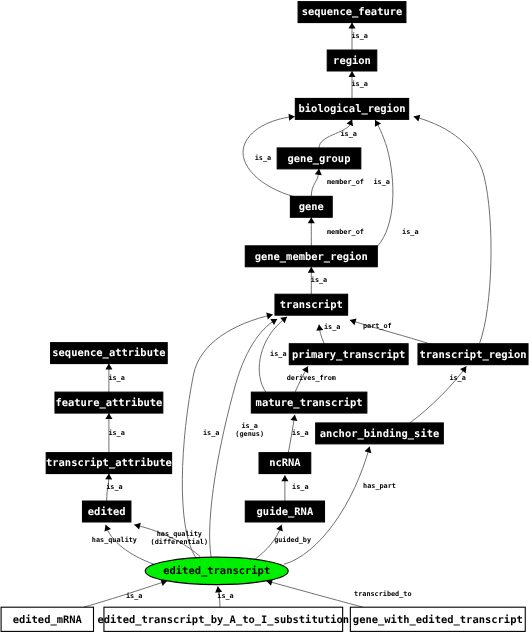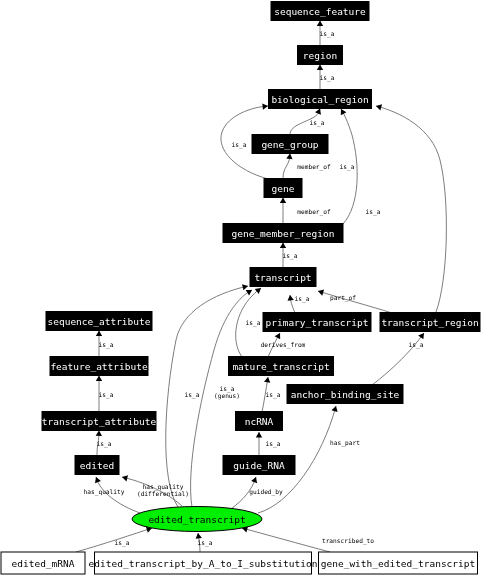--- a/index.html
+++ b/index.html
@@ -1,18 +1,18 @@
 <!DOCTYPE html>
 <html><head>
 <meta charset="utf-8">
 <style>
   html,body{margin:0;padding:0;background:#ffffff;}
   body{width:481px;height:576px;overflow:hidden;
        font-family:"DejaVu Sans Mono","Liberation Mono",monospace;}
-  #graph{position:relative;width:478px;height:576px;}
+  #graph{position:relative;width:478px;height:576px;font-weight:bold;}
   svg{display:block;}
   .node-rect{stroke:#000000;stroke-width:1;}
   .node-label{font-family:"DejaVu Sans Mono","Liberation Mono",monospace;
               text-anchor:middle;dominant-baseline:central;}
   .lbl-dark{fill:#ffffff;}
   .lbl-light{fill:#000000;}
   .edge-path{fill:none;stroke:#6e6e6e;stroke-width:0.9;}
   .edge-head{fill:#000000;stroke:none;}
   .edge-label{font-family:"DejaVu Sans Mono","Liberation Mono",monospace;
               font-size:6.2px;fill:#000000;text-anchor:middle;

